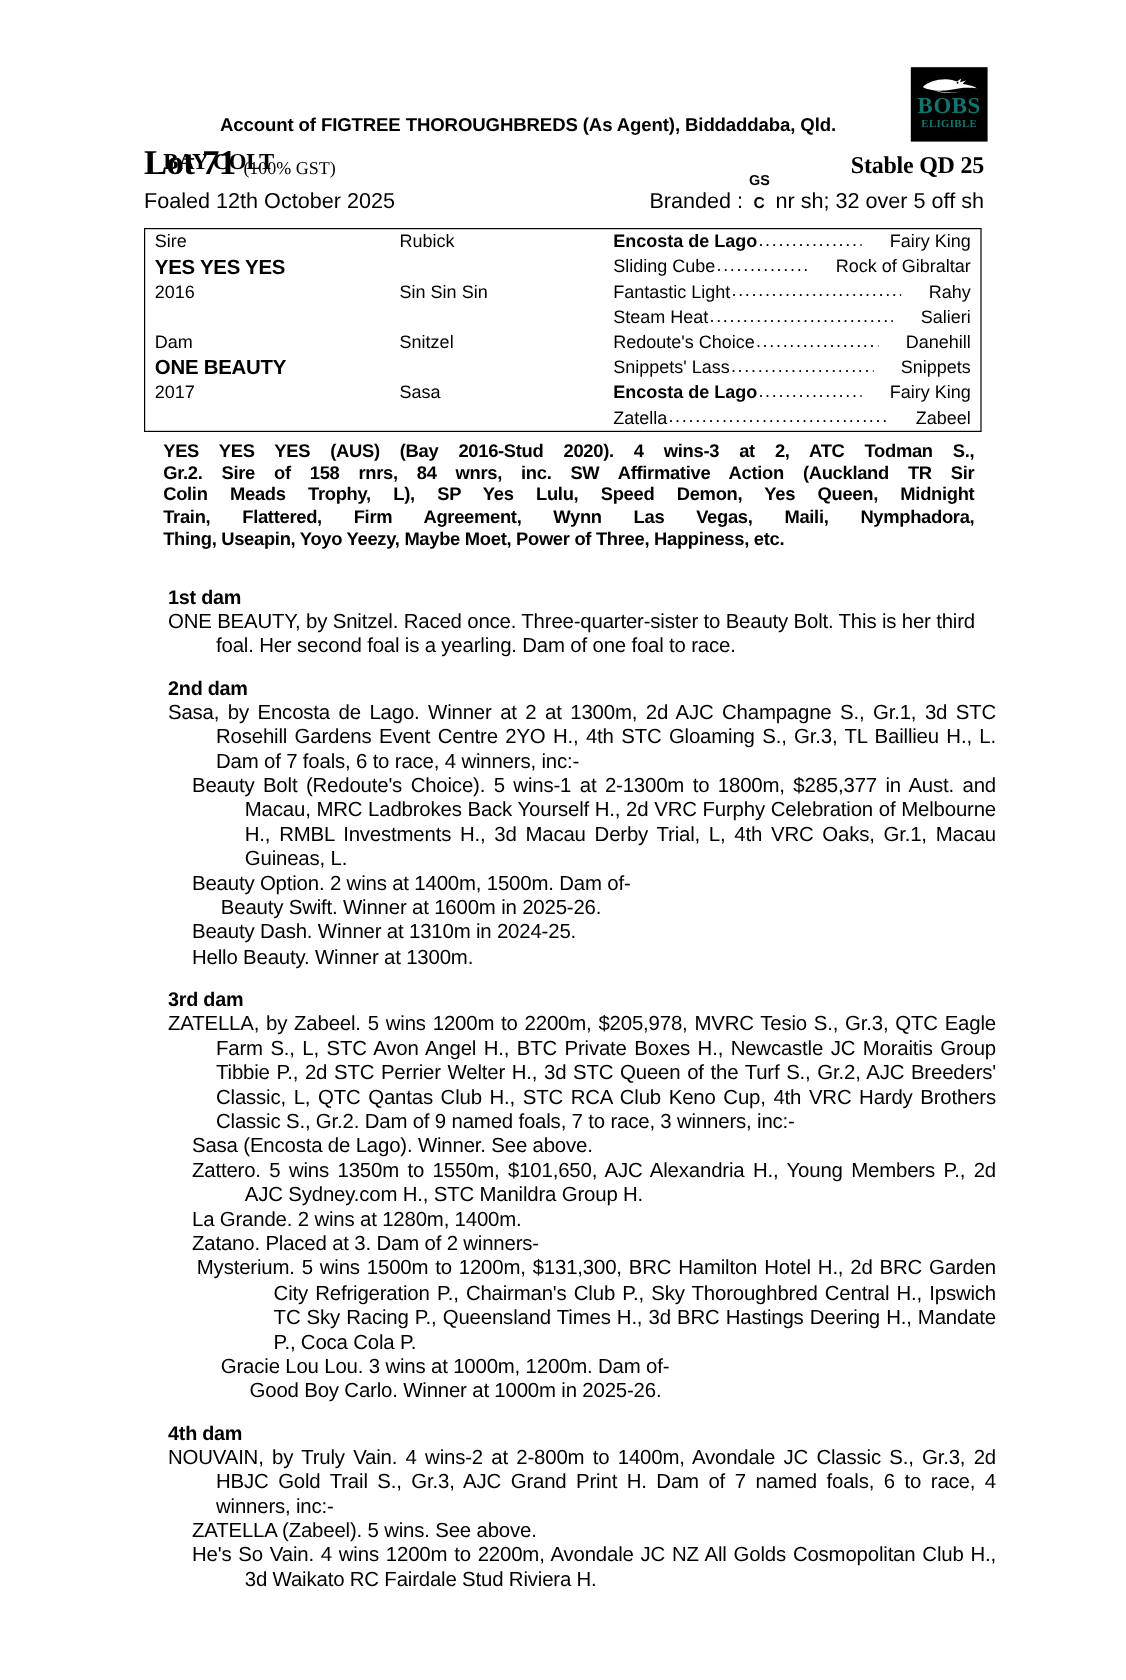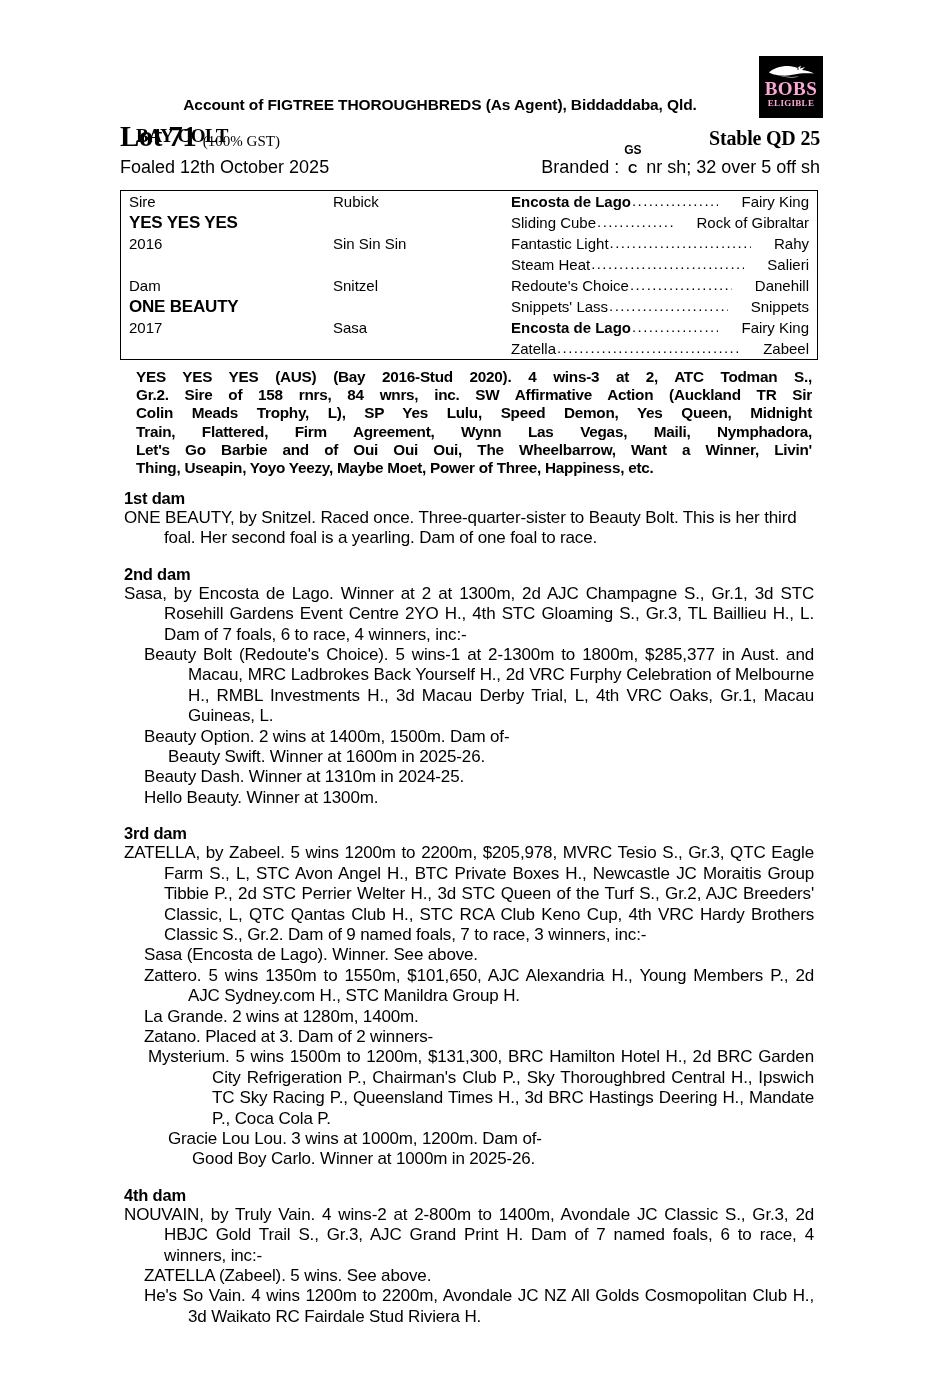--- a/index.html
+++ b/index.html
@@ -12,21 +12,21 @@
   .page{position:relative;width:938px;height:1400px;overflow:hidden;}
 
   
   .hdr{position:absolute;left:120px;top:56px;width:700px;}
   .account-line{
     text-align:center;font-weight:bold;font-size:15.5px;
     letter-spacing:-0.1px;padding-right:60px;padding-top:40px;
   }
   .bobs{
     position:absolute;right:-3px;top:0px;width:64px;height:62px;
-    background:#000;color:#f9a8d4;text-align:center;
+    background:#000;color:#0f766e;text-align:center;
   }
   .bobs .horse{display:block;margin:5px auto 0 auto;width:50px;height:18px;}
   .bobs .b1{
     font-family:"Liberation Serif","DejaVu Serif",serif;
     font-weight:bold;font-size:19px;line-height:19px;letter-spacing:0.5px;
     display:block;margin-top:0px;
   }
   .bobs .b2{
     font-family:"Liberation Serif","DejaVu Serif",serif;
     font-weight:bold;font-size:9px;line-height:11px;letter-spacing:0.3px;
@@ -81,21 +81,21 @@
   
   .siresum{
     position:absolute;left:136px;top:368px;width:676px;
     font-weight:bold;font-size:15.3px;line-height:18.2px;
     text-align:justify;letter-spacing:-0.25px;
   }
   .siresum .l{display:block;}
   .siresum .j{display:block;text-align:justify;text-align-last:justify;}
 
   
-  .body{position:absolute;left:124px;top:488px;width:690px;font-size:17px;}
+  .body{position:absolute;left:140px;top:488px;width:690px;font-size:17px;}
   .damhdr{font-weight:bold;font-size:16.5px;line-height:20px;letter-spacing:-0.2px;}
   .sp{height:15px;}
   p.e{
     margin:0;line-height:20.4px;font-size:17px;
     text-align:justify;letter-spacing:-0.15px;
   }
   p.e.hang1{padding-left:40px;text-indent:-40px;}
   p.e.hang2{padding-left:64px;text-indent:-44px;}
   p.e.hang3{padding-left:88px;text-indent:-64px;}
   p.e.i1{padding-left:20px;text-indent:0;}
@@ -207,21 +207,20 @@
           <span class="sire-nm">Zabeel</span>
         </div>
       </div>
     </div>
 
   <div class="siresum" id="siresum">
       <span class="j">YES YES YES (AUS) (Bay 2016-Stud 2020). 4 wins-3 at 2, ATC Todman S.,</span>
       <span class="j">Gr.2. Sire of 158 rnrs, 84 wnrs, inc. SW Affirmative Action (Auckland TR Sir</span>
       <span class="j">Colin Meads Trophy, L), SP Yes Lulu, Speed Demon, Yes Queen, Midnight</span>
       <span class="j">Train, Flattered, Firm Agreement, Wynn Las Vegas, Maili, Nymphadora,</span>
-      <span class="j">Let's Go Barbie and of Oui Oui Oui, The Wheelbarrow, Want a Winner, Livin'</span>
       <span class="l">Thing, Useapin, Yoyo Yeezy, Maybe Moet, Power of Three, Happiness, etc.</span>
     </div>
 
   <div class="body" id="body">
       <div class="damhdr">1st dam</div>
       <p class="e hang1 nj"><span>ONE BEAUTY, by Snitzel. Raced once. Three-quarter-sister to </span><b class="g">Beauty Bolt</b><span>. This is her third foal. Her second foal is a yearling. Dam of one foal to race.</span></p>
       <div class="sp"></div>
       <div class="damhdr">2nd dam</div>
       <p class="e hang1"><b class="g">Sasa</b><span>, by Encosta de Lago. </span><b class="g">Winner</b><span> at 2 at 1300m, 2d AJC Champagne S., </span><b class="g">Gr.1</b><span>, 3d STC Rosehill Gardens Event Centre 2YO H., 4th STC Gloaming S., </span><b class="g">Gr.3</b><span>, TL Baillieu H., </span><b class="g">L</b><span>. Dam of 7 foals, 6 to race, </span><b class="g">4 winners</b><span>, inc:-</span></p>
       <p class="e hang2"><b class="g">Beauty Bolt</b><span> (Redoute's Choice). </span><b class="g">5 wins</b><span>-1 at 2-1300m to 1800m, $285,377 in Aust. and Macau, MRC Ladbrokes Back Yourself H., 2d VRC Furphy Celebration of Melbourne H., RMBL Investments H., 3d Macau Derby Trial, </span><b class="g">L</b><span>, 4th VRC Oaks, </span><b class="g">Gr.1</b><span>, Macau Guineas, </span><b class="g">L</b><span>.</span></p>

